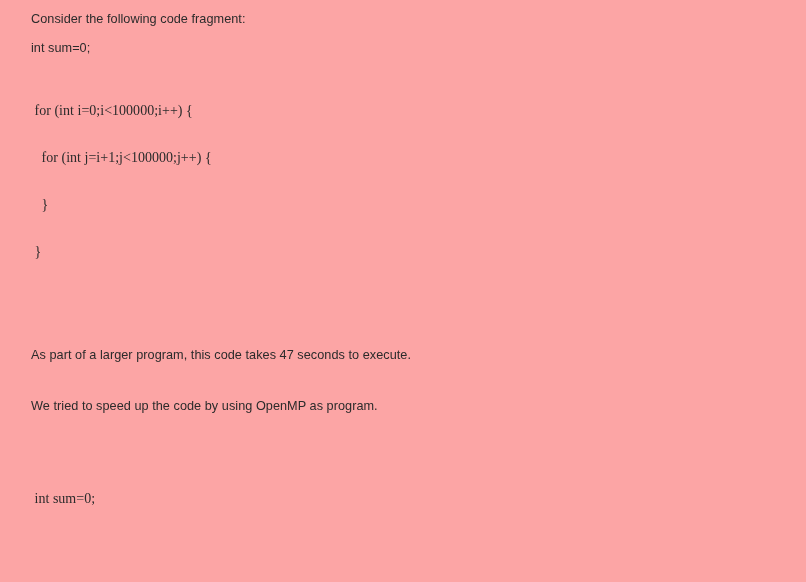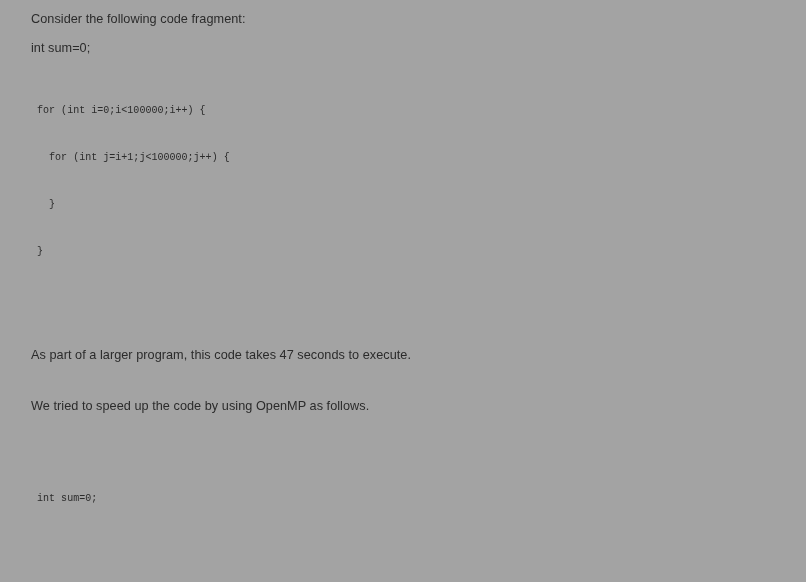--- a/index.html
+++ b/index.html
@@ -14,41 +14,41 @@
     font-family: "Liberation Sans", sans-serif;
     color: #2b2b2b;
     -webkit-font-smoothing: antialiased;
     overflow: hidden;
   }
 
   #page {
     position: relative;
     width: 806px;
     height: 582px;
-    background: #a3a3a3;
+    background: #fca5a5;
   }
 
   .content {
     position: absolute;
     left: 31px;
     top: 8px;
     right: 8px;
   }
 
   .para {
     font-size: 12.7px;
     line-height: 16px;
     color: #2b2b2b;
     white-space: pre-wrap;
     letter-spacing: 0.04px;
   }
 
   .code-block {
-    font-family: Liberation Mono, monospace;
-    font-size: 10px;
+    font-family: Liberation Serif, serif;
+    font-size: 14px;
     line-height: 15.6px;
     color: #2b2b2b;
     white-space: pre;
     letter-spacing: 0.02px;
   }
 
   .code-line {
     white-space: pre;
     min-height: 15.6px;
   }
@@ -73,21 +73,21 @@
 
     <div class="code-block blk-code1">
       <div class="code-line"> for (int i=0;i&lt;100000;i++) {</div>
       <div class="code-line">   for (int j=i+1;j&lt;100000;j++) {</div>
       <div class="code-line">   }</div>
       <div class="code-line"> }</div>
     </div>
 
     <div class="para blk-exec">As part of a larger program, this code takes 47 seconds to execute.</div>
 
-    <div class="para blk-speedup">We tried to speed up the code by using OpenMP as follows.</div>
+    <div class="para blk-speedup">We tried to speed up the code by using OpenMP as program.</div>
 
     <div class="code-block blk-code2">
       <div class="code-line"> int sum=0;</div>
       
       
       
       
       
       
       

